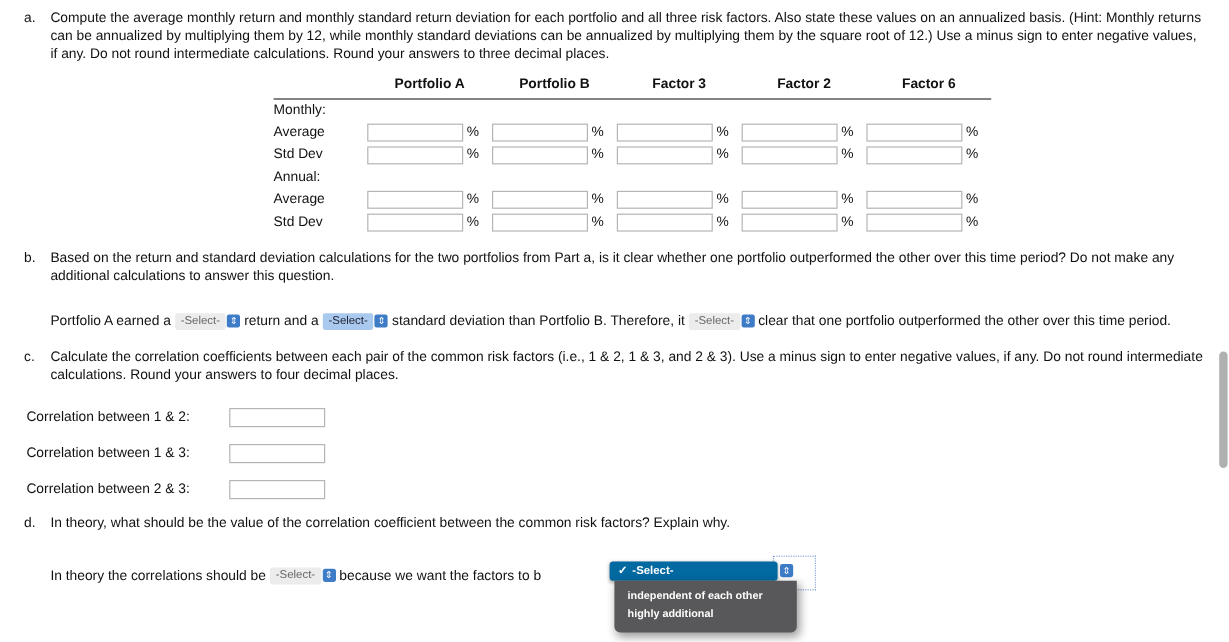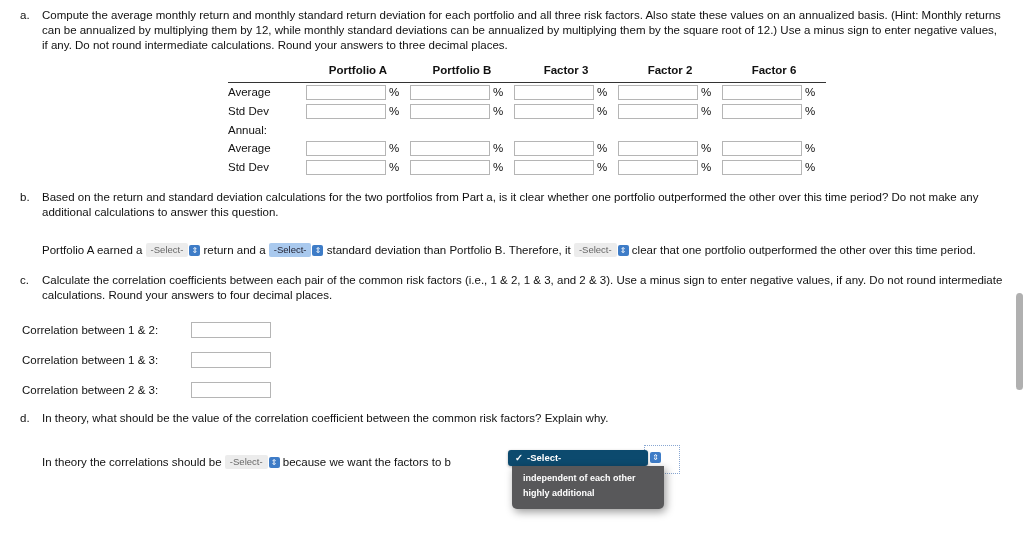--- a/index.html
+++ b/index.html
@@ -51,21 +51,21 @@
   .corr-row { display: flex; align-items: center; margin: 0 0 12px 22px; height: 18px; gap: 27px; }
   .corr-row input {
     width: 80px; height: 16px; border: 1px solid #b5b5b5; background: #fff;
     margin-left: 6px; font-size: 11px; padding: 0 2px; outline: none;
   }
 
   
   .d-sentence { position: relative; margin-top: 26px; line-height: 20px; }
   .dd { position: absolute; left: 466px; top: -2px; width: 140px; z-index: 5; }
   .dd-selected {
-    background: #0c4a6e; color: #fff; font-size: 9.5px; font-weight: bold;
+    background: #0369a1; color: #fff; font-size: 9.5px; font-weight: bold;
     line-height: 12px; padding: 2px 7px; border-radius: 3px; white-space: nowrap;
     box-shadow: 0 1px 3px rgba(0,0,0,0.3);
   }
   .dd-selected .chk { margin-right: 4px; }
   .dd-menu {
     background: #58585a; border-radius: 0 0 5px 5px; padding: 5px 0 8px;
     margin-left: 4px; width: 152px; box-shadow: 2px 3px 8px rgba(0,0,0,0.4);
   }
   .dd-item {
     color: #fff; font-size: 9px; font-weight: bold; line-height: 13px;
@@ -94,20 +94,23 @@
     <div class="ftable">
       <div class="t-head">
         <div class="lbl"></div>
         <div class="col">Portfolio A</div>
         <div class="col">Portfolio B</div>
         <div class="col">Factor 3</div>
         <div class="col">Factor 2</div>
         <div class="col">Factor 6</div>
       </div>
 
+      <div class="t-row section">
+        <div class="lbl">Monthly:</div>
+      </div>
 
       <div class="t-row">
         <div class="lbl">Average</div>
         <div class="cell">
             <input style="">
             <span class="pct">%</span>
           </div>
         <div class="cell">
             <input style="">
             <span class="pct">%</span>

